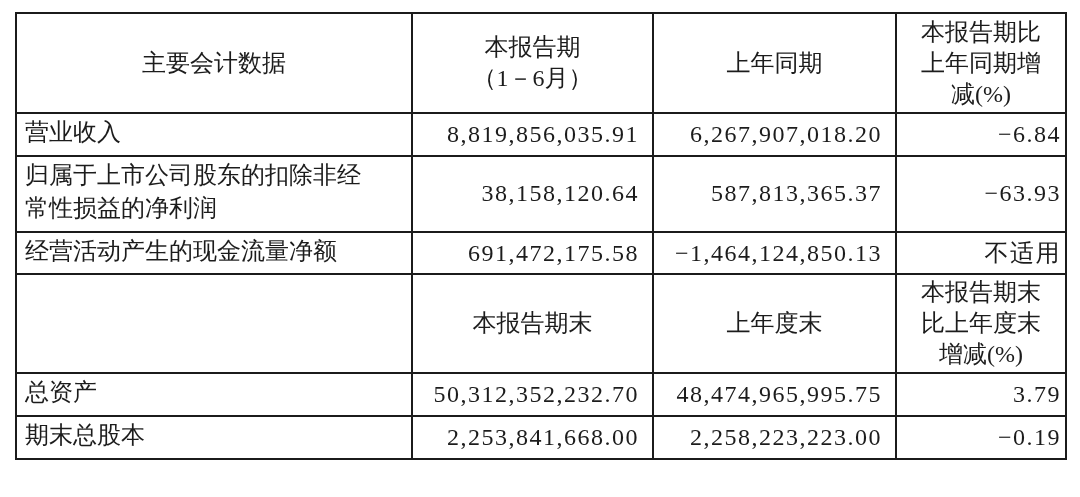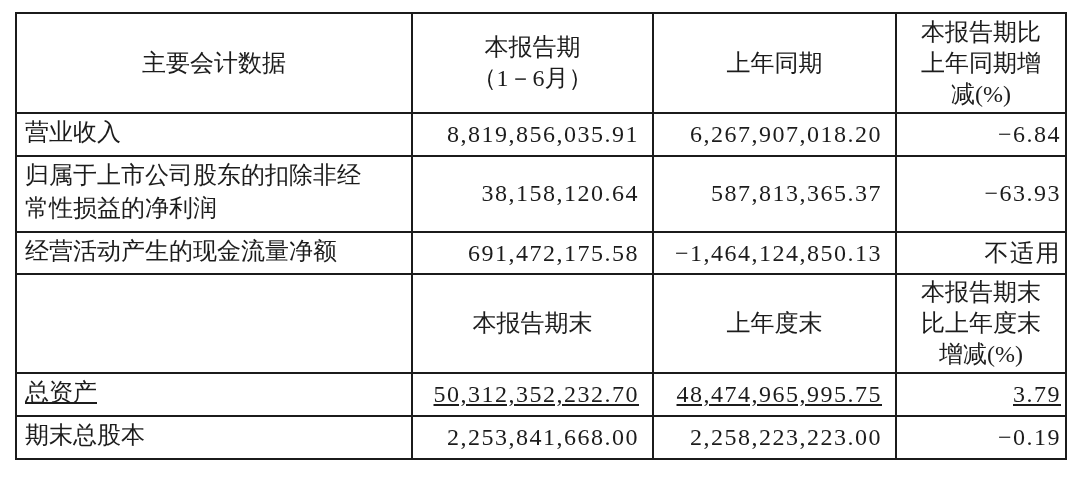--- a/index.html
+++ b/index.html
@@ -32,21 +32,21 @@
   col.c-metric  { width: 396px; }
   col.c-current { width: 241px; }
   col.c-prior   { width: 243px; }
   col.c-change  { width: 170px; }
   
   tr.h100 { height: 100px; }
   tr.h94  { height: 94px;  }
   tr.h68  { height: 68px;  }
   tr.h40  { height: 32px;  }
   tr.h38  { height: 38px;  }
-  tr.h36  { height: 36px; text-decoration: underline;  }
+  tr.h36  { height: 36px;  }
   tr.h32  { height: 32px;  }
   
   td.hdr {
     text-align: center;
     white-space: pre-line;
     line-height: 31px;
     padding: 2px 4px;
   }
   td.metric {
     text-align: left;

